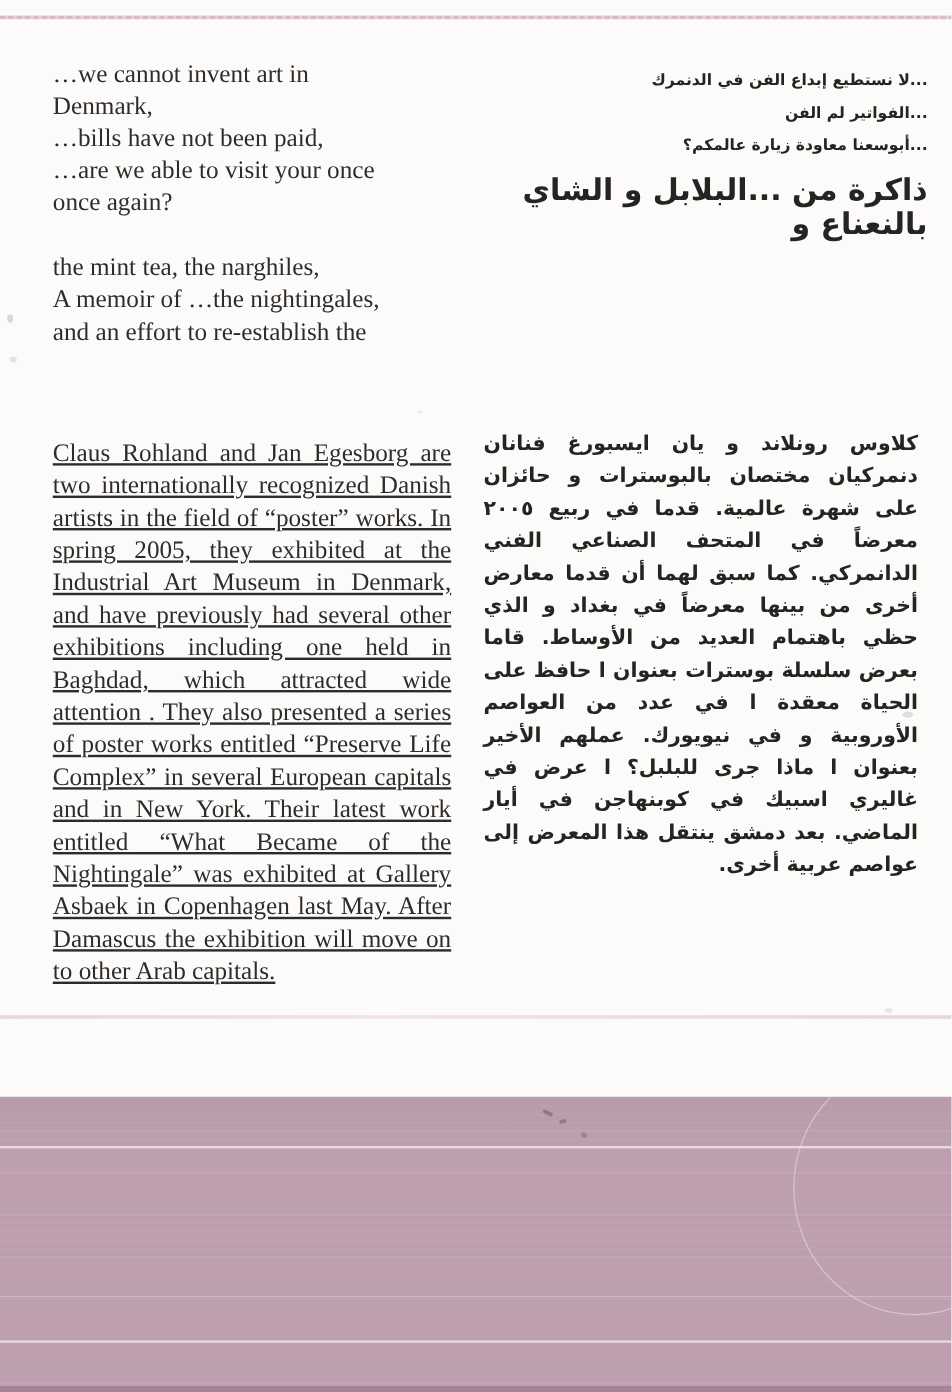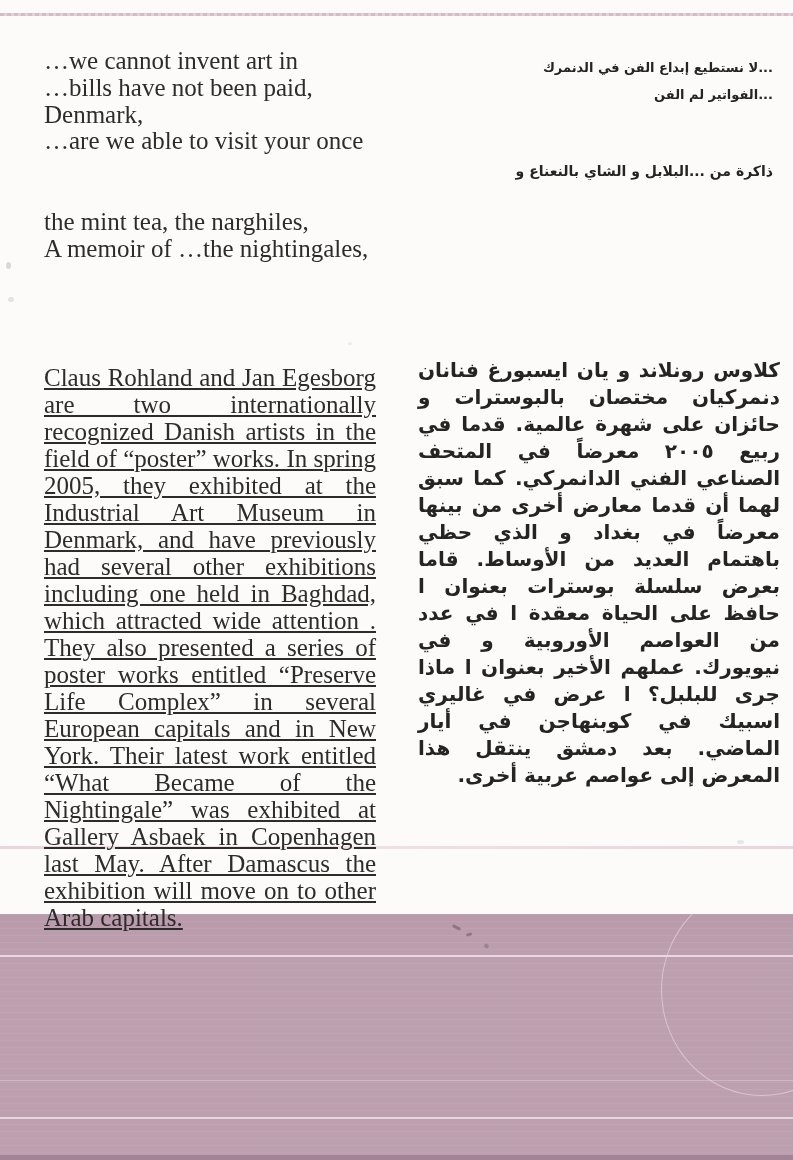--- a/index.html
+++ b/index.html
@@ -23,37 +23,37 @@
   
   .mid-rule {
     position: absolute; top: 846px; left: 0; right: 0; height: 3px;
     background: linear-gradient(90deg, #ead4dd, #f2e2e8 40%, #ead4dd);
     z-index: 1;
   }
 
   .block { position: absolute; z-index: 2; }
 
   
-  .en { color: var(--ink, #2e2c2b); font-size: 25px; line-height: 26.8px; }
+  .en { color: var(--ink, #2e2c2b); font-size: 21px; line-height: 26.8px; }
   .en-poem   { left: 44px; top: 48px;  width: 336px; }
   .en-memoir { left: 44px; top: 209px; width: 336px; }
   .en-bio    { left: 44px; top: 364px; width: 332px;
                line-height: 27px; text-align: justify; text-justify: inter-word; text-decoration: underline; }
 
   
   .ar {
     color: var(--arabic-ink, #262422);
     font-family: "DejaVu Sans", sans-serif;
     font-weight: 700;
     direction: rtl;
     text-align: right;
   }
   .ar-poem   { right: 20px; top: 42px;  width: 358px; font-size: 13px; line-height: 27px; margin-top: 12px; }
-  .ar-memoir { right: 20px; top: 157px; width: 358px; font-size: 14px; line-height: 28px; }
-  .ar-bio    { right: 13px; top: 357px; width: 362px; font-size: 20px; line-height: 27px;
+  .ar-memoir { right: 20px; top: 145px; width: 358px; font-size: 25px; line-height: 28px; }
+  .ar-bio    { right: 28px; top: 357px; width: 362px; font-size: 17px; line-height: 27px;
                text-align: justify; }
 
   
   .footer {
     position: absolute; left: 0; right: 0; top: 914px; height: 246px;
     background: var(--mauve, #c0a2b2);
     overflow: hidden;
     z-index: 0;
   }
   .footer .shade-top {
@@ -102,35 +102,38 @@
   .sw4 { left: 737px; top: 840px; width: 7px; height: 4px; opacity: .6; }
   .sw5 { left: 348px; top: 342px; width: 4px; height: 3px; opacity: .5; }
 </style>
 </head>
 <body>
 
 <div class="top-rule"></div>
 
 <div class="block en en-poem">
   <div>…we cannot invent art in</div>
+  <div>Denmark,</div>
   <div>…bills have not been paid,</div>
-  <div>Denmark,</div>
   <div>…are we able to visit your once</div>
+  <div>once again?</div>
 </div>
 
 <div class="block en en-memoir">
   <div>the mint tea, the narghiles,</div>
   <div>A memoir of …the nightingales,</div>
+  <div>and an effort to re-establish the</div>
 </div>
 
 <div class="block en en-bio">Claus Rohland and Jan Egesborg are two internationally recognized Danish artists in the field of “poster” works. In spring 2005, they exhibited at the Industrial Art Museum in Denmark, and have previously had several other exhibitions including one held in Baghdad, which attracted wide attention . They also presented a series of poster works entitled “Preserve Life Complex” in several European capitals and in New York. Their latest work entitled “What Became of the Nightingale” was exhibited at Gallery Asbaek in Copenhagen last May. After Damascus the exhibition will move on to other Arab capitals.</div>
 
 <div class="block ar ar-poem">
   <div>...لا نستطيع إبداع الفن في الدنمرك</div>
   <div>...الفواتير لم الفن</div>
+  <div>...أبوسعنا معاودة زيارة عالمكم؟</div>
 </div>
 
 <div class="block ar ar-memoir">
   <div>ذاكرة من ...البلابل و الشاي بالنعناع و</div>
 </div>
 
 <div class="block ar ar-bio">كلاوس رونلاند و يان ايسبورغ فنانان دنمركيان مختصان بالبوسترات و حائزان على شهرة عالمية. قدما في ربيع ٢٠٠٥ معرضاً في المتحف الصناعي الفني الدانمركي. كما سبق لهما أن قدما معارض أخرى من بينها معرضاً في بغداد و الذي حظي باهتمام العديد من الأوساط. قاما بعرض سلسلة بوسترات بعنوان ا حافظ على الحياة معقدة ا في عدد من العواصم الأوروبية و في نيويورك. عملهم الأخير بعنوان ا ماذا جرى للبلبل؟ ا عرض في غاليري اسبيك في كوبنهاجن في أيار الماضي. بعد دمشق ينتقل هذا المعرض إلى عواصم عربية أخرى.</div>
 
 <div class="mid-rule"></div>
 

